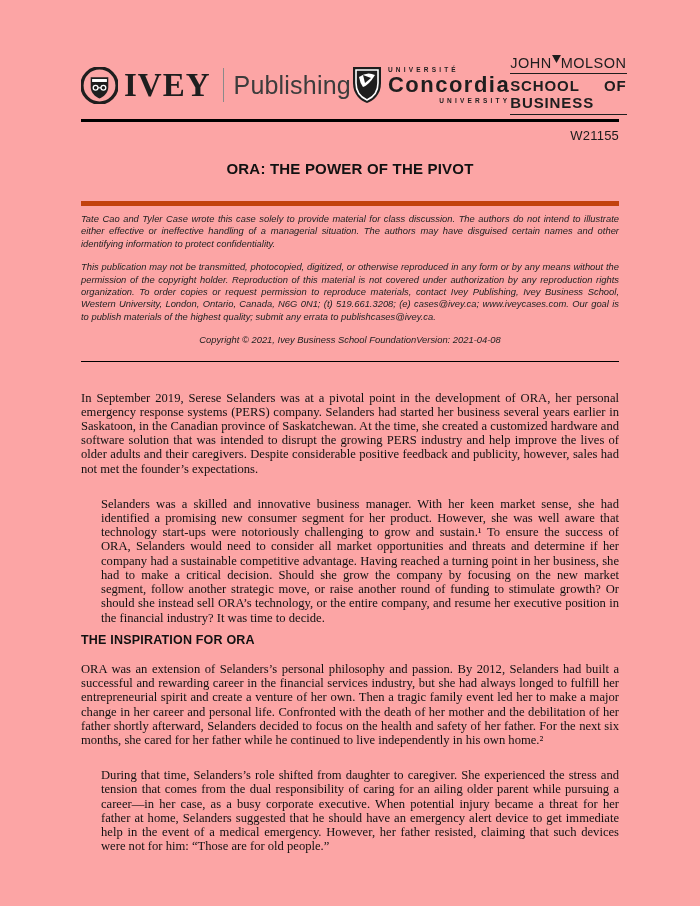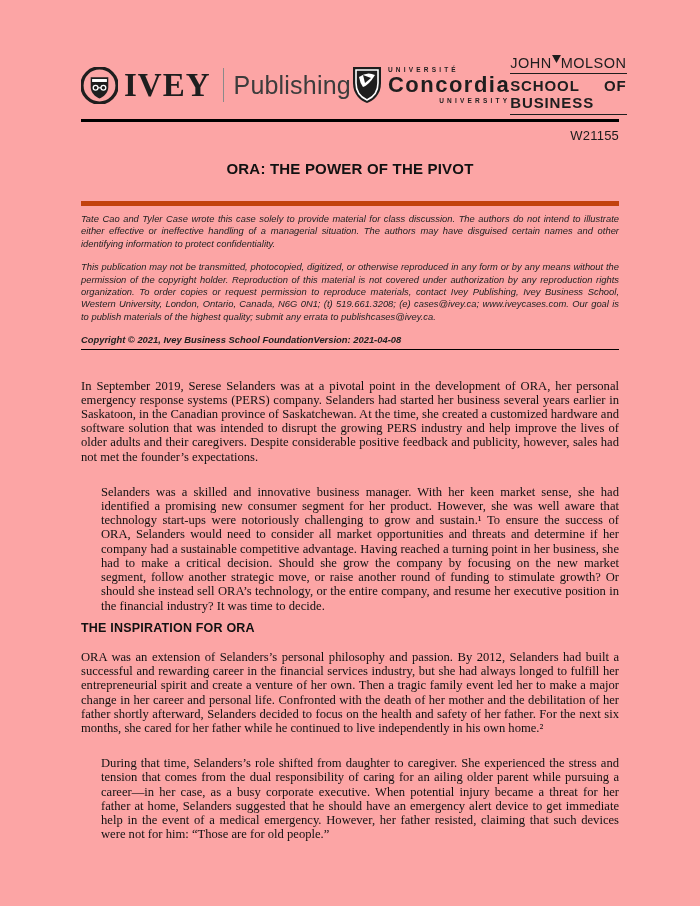--- a/index.html
+++ b/index.html
@@ -69,25 +69,24 @@
     margin-top: 24px;
     border-top: 5px solid #c2410c;
     padding-top: 7px;
     font-style: italic;
     font-size: 9.4px; line-height: 12.4px;
     color: #222;
     text-align: justify;
   }
   .disclaimer-box p + p { margin-top: 11px; }
   .copyright-row {
-    display: flex; justify-content: flex-start;
+    display: flex; justify-content: center;
     margin-top: 11px;
     border-bottom: 1px solid #000;
-    padding-bottom: 2px;
-    font-weight: bold;
+    padding-bottom: 14px;
   }
 
   
   .body-text {
     font-family: "Liberation Serif", serif;
     font-size: 12.6px; line-height: 14.2px;
     color: #111;
     text-align: justify;
     margin-top: 29px;
   }

